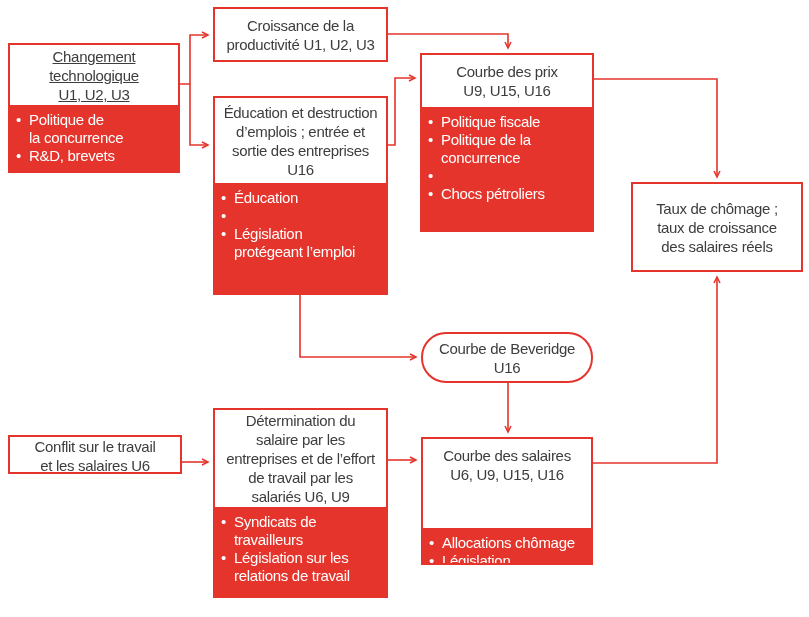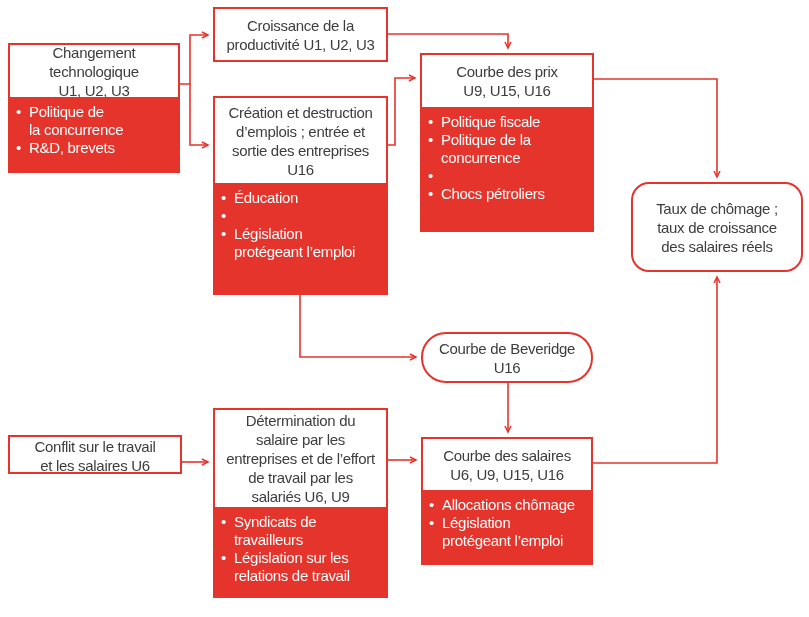--- a/index.html
+++ b/index.html
@@ -35,29 +35,29 @@
   }
   ul.policy-list{margin:0;padding:0;list-style:none;}
   ul.policy-list li{
     display:flex;align-items:flex-start;
     color:var(--bullet_text,#fff);
     font-size:15px;line-height:18px;letter-spacing:-0.3px;
   }
   ul.policy-list .dot{flex:none;width:13px;text-align:left;}
   ul.policy-list .bt{white-space:pre-line;}
   
-  .b1{left:8px;top:43px;width:172px;height:130px;}   .b1 .box-title{height:52px;}
+  .b1{left:8px;top:43px;width:172px;height:130px;}   .b1 .box-title{height:60px;text-decoration:underline;}
   .b2{left:213px;top:7px;width:175px;height:55px;}
   .b3{left:213px;top:96px;width:175px;height:199px;} .b3 .box-title{height:85px;}
   .b4{left:420px;top:53px;width:174px;height:179px;} .b4 .box-title{height:52px;border-radius:25px;}
-  .b5{left:631px;top:182px;width:172px;height:90px;border-radius:18px;}
+  .b5{left:631px;top:182px;width:172px;height:90px;}
   .b6{left:421px;top:332px;width:172px;height:51px;border-radius:25px;}
   .b7{left:8px;top:435px;width:174px;height:39px;}
   .b8{left:213px;top:408px;width:175px;height:190px;} .b8 .box-title{height:97px;border-radius:12px;}
-  .b9{left:421px;top:437px;width:172px;height:128px;} .b9 .box-title{height:51px;}
+  .b9{left:421px;top:437px;width:172px;height:128px;gap:38px;} .b9 .box-title{height:51px;}
 </style>
 </head>
 <body>
 
 <div class="canvas">
 
   <svg class="arrows" viewBox="0 0 809 617">
     <defs>
       <marker id="ah" markerWidth="10" markerHeight="10" refX="7" refY="4" orient="auto" markerUnits="userSpaceOnUse">
         <path d="M1,1 L7,4 L1,7"></path>
@@ -113,21 +113,21 @@
         </ul>
     </div>
   </div>
 
   <div class="box b2 plain">
     <div class="box-title">Croissance de la
 productivité U1, U2, U3</div>
   </div>
 
   <div class="box b3">
-    <div class="box-title">Création et destruction
+    <div class="box-title">Éducation et destruction
 d’emplois ; entrée et
 sortie des entreprises
 U16</div>
     <div class="box-red">
       <ul class="policy-list">
           <li>
             <span class="dot">•</span>
             <span class="bt">Éducation</span>
           </li>
           <li>

